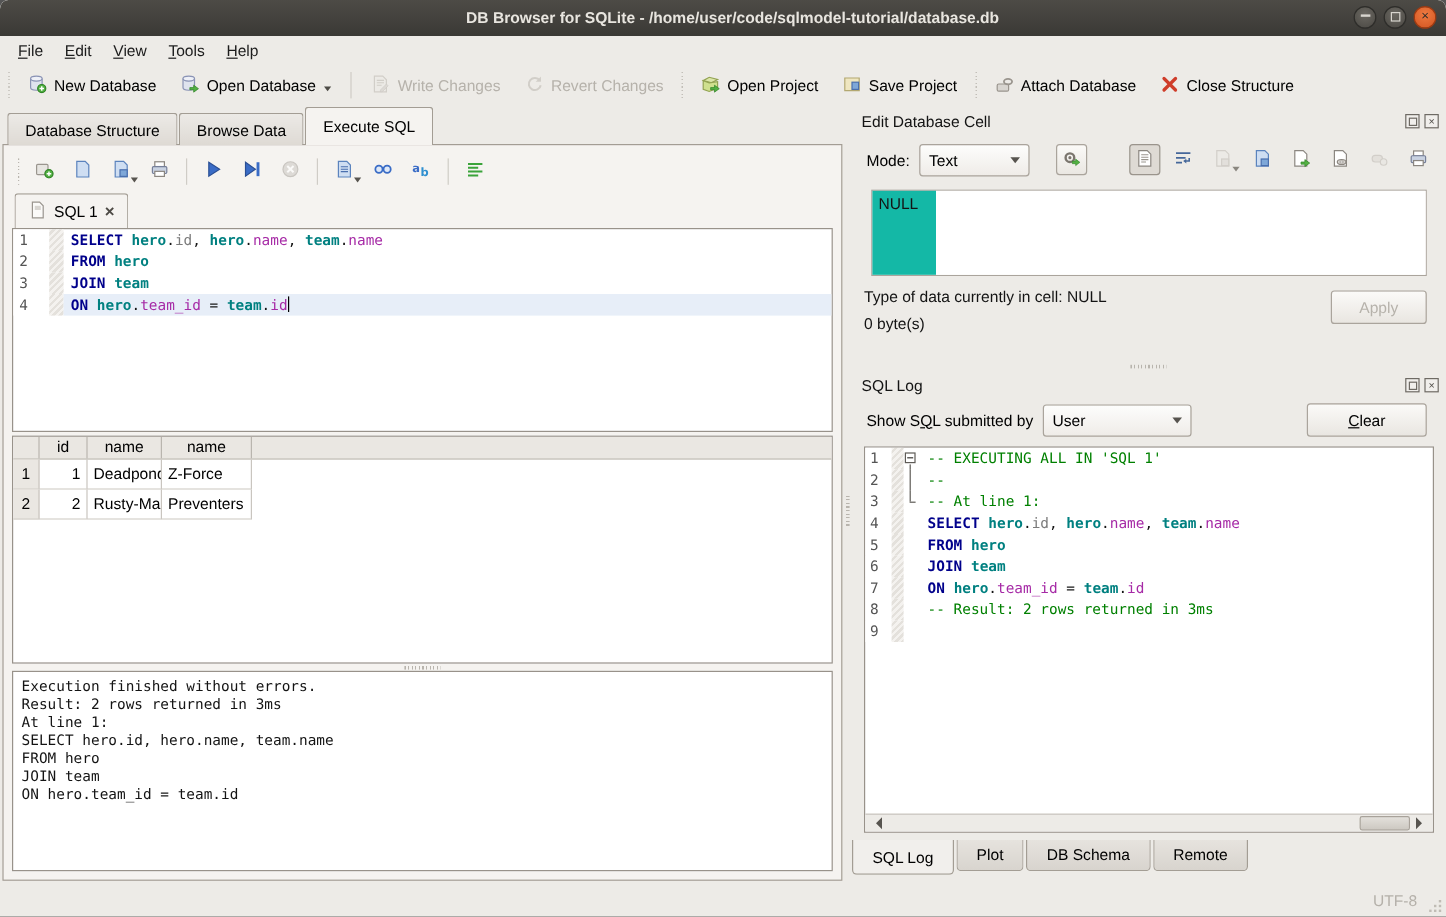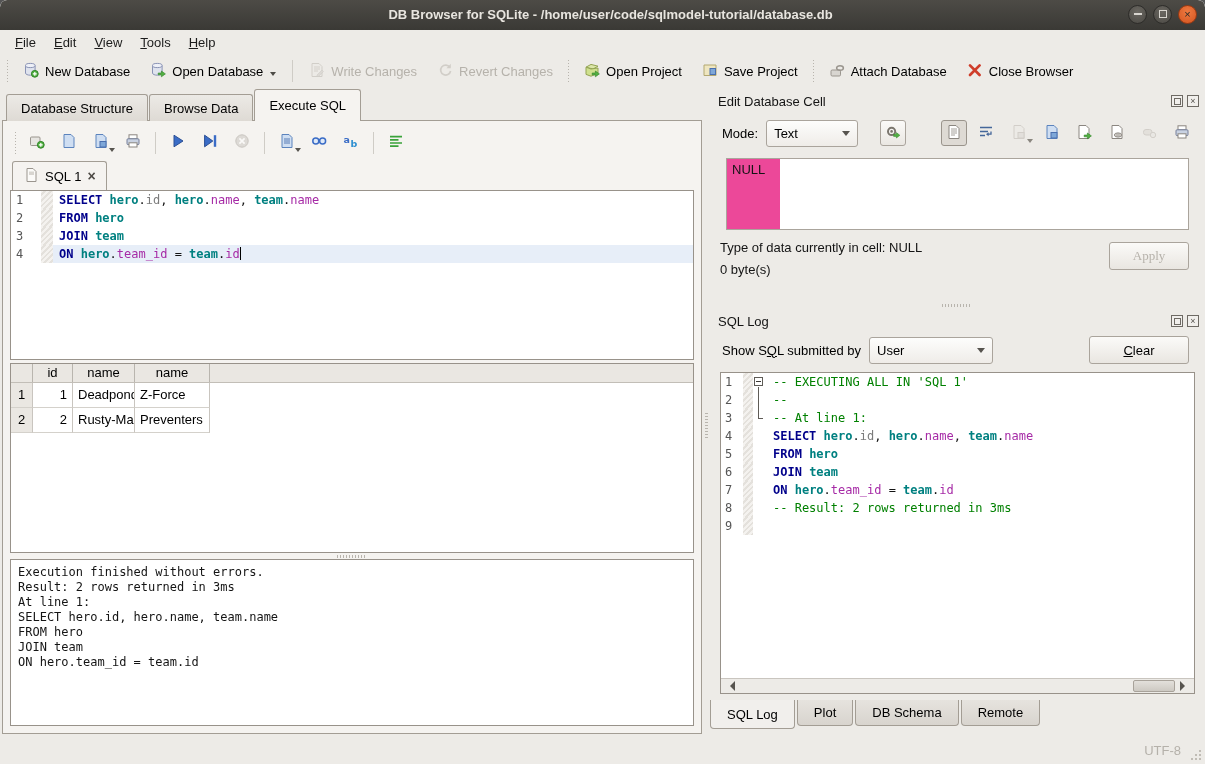--- a/index.html
+++ b/index.html
@@ -112,25 +112,25 @@
       background:linear-gradient(#fdfdfc,#efece8); border:1px solid #aaa49c; border-radius:3px; font-size:13px; cursor:pointer; }
   .combo .arr { width:0; height:0; border:4px solid transparent; border-top:5px solid #57544f; margin:4px 0 0 10px; }
   .cellicons { display:flex; align-items:center; gap:4px; margin-left:14px; flex:1; justify-content:space-between; }
   .cbtn { width:26px; height:26px; display:flex; align-items:center; justify-content:center; border-radius:3px; cursor:pointer; position:relative; }
   .cbtn.framed { border:1px solid #aaa49c; background:linear-gradient(#fbfaf8,#eae7e2); }
   .cbtn.pressed { border:1px solid #9a948c; background:#dedad4; }
   .cbtn.disabled svg { opacity:.5; }
   .cbtn .dd { position:absolute; right:-1px; bottom:0; width:0; height:0; border:3px solid transparent; border-top:4px solid #8a867f; }
 
   .cell-edit { height:72px; margin:4px 16px 0 18px; background:#fff; border:1px solid #aaa49c; display:flex; flex:none; }
-  .cell-gutter { width:53px; background:#ec4899; padding:3px 5px; font-size:13px; color:#141414; flex:none; }
+  .cell-gutter { width:53px; background:#14b8a6; padding:3px 5px; font-size:13px; color:#141414; flex:none; }
   .cellinfo { position:relative; height:62px; margin:10px 16px 0 12px; font-size:13px; color:#141414; flex:none; }
   .cellinfo .l1 { margin-bottom:7px; }
   .btn { height:28px; padding:0 18px; background:linear-gradient(#fbfaf8,#e9e6e1); border:1px solid #aaa49c; border-radius:3px; font-size:13px; display:inline-flex; align-items:center; justify-content:center; cursor:pointer; }
-  .btn.disabled { color:#b6b2ab; cursor:default;font-family:Liberation Serif, serif; }
+  .btn.disabled { color:#b6b2ab; cursor:default; }
   .applybtn { position:absolute; right:0; top:2px; width:80px; }
 
   .show-row { display:flex; align-items:center; height:36px; padding:0 16px 0 14px; gap:8px; font-size:13px; flex:none; }
   .clearbtn { margin-left:auto; width:100px; }
 
   .logbox { margin:4px 10px 0 12px; height:322px; flex:none; }
   .logbox .ln { width:22px; padding-left:4px; }
   .logbox .hatch { width:10px; }
   .hscroll { position:absolute; left:0; right:0; bottom:0; height:15px; background:#edebe7; border-top:1px solid #c9c5bf; }
   .hs-arrow { position:absolute; top:2px; width:0; height:0; border:5px solid transparent; }
@@ -229,21 +229,21 @@
         <span><svg width="16" height="16" viewBox="0 0 16 16">
             <rect x="2" y="8" width="9.5" height="6" rx="1.2" fill="#d8d5d0" stroke="#9a958e"></rect>
             <ellipse cx="11" cy="6" rx="3.4" ry="2.3" fill="none" stroke="#9a958e" stroke-width="1.5"></ellipse>
           </svg></span>
         <span>Attach Database</span>
       </div>
       <div class="tbtn">
         <span><svg width="16" height="16" viewBox="0 0 16 16">
             <path d="M3 3.4 12.6 13M12.6 3.4 3 13" stroke="#cf3d2a" stroke-width="2.7" stroke-linecap="round"></path>
           </svg></span>
-        <span>Close Browser</span>
+        <span>Close Structure</span>
       </div>
     </div>
 
   <div class="content">
 
     <div class="left-pane">
       <div class="tabbar">
           <div class="mtab">Database Structure</div>
           <div class="mtab">Browse Data</div>
           <div class="mtab active">Execute SQL</div>

